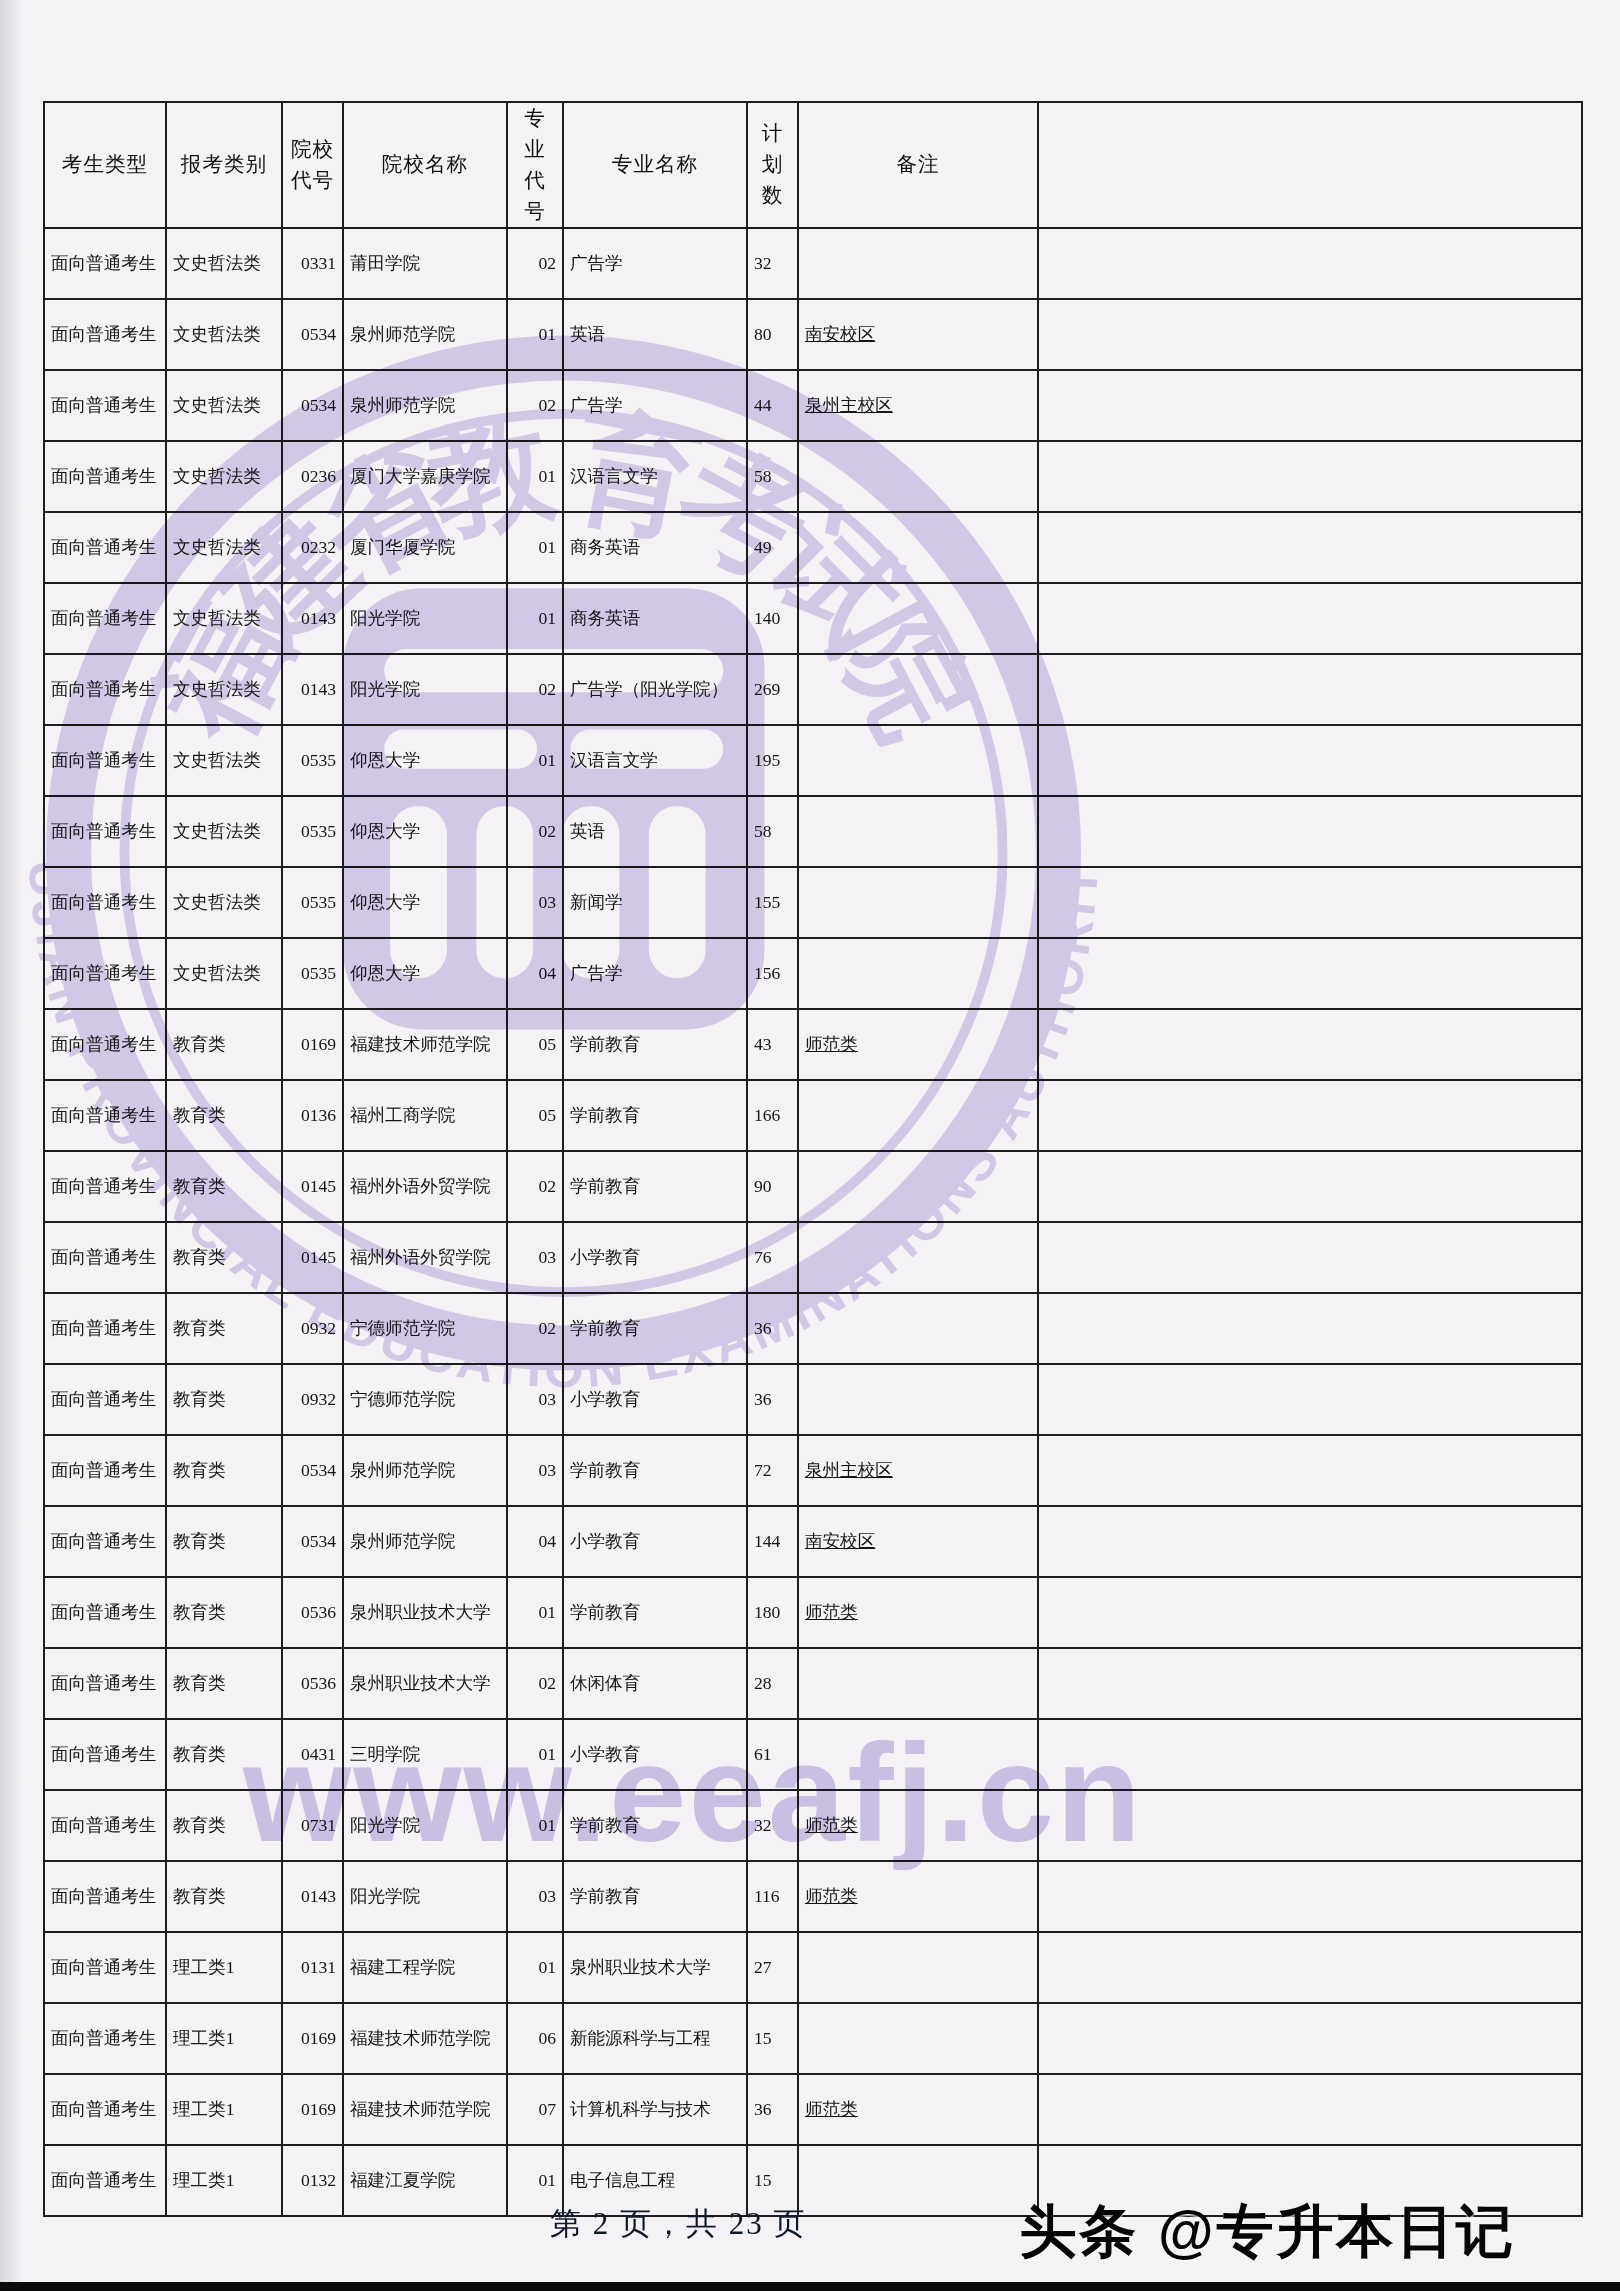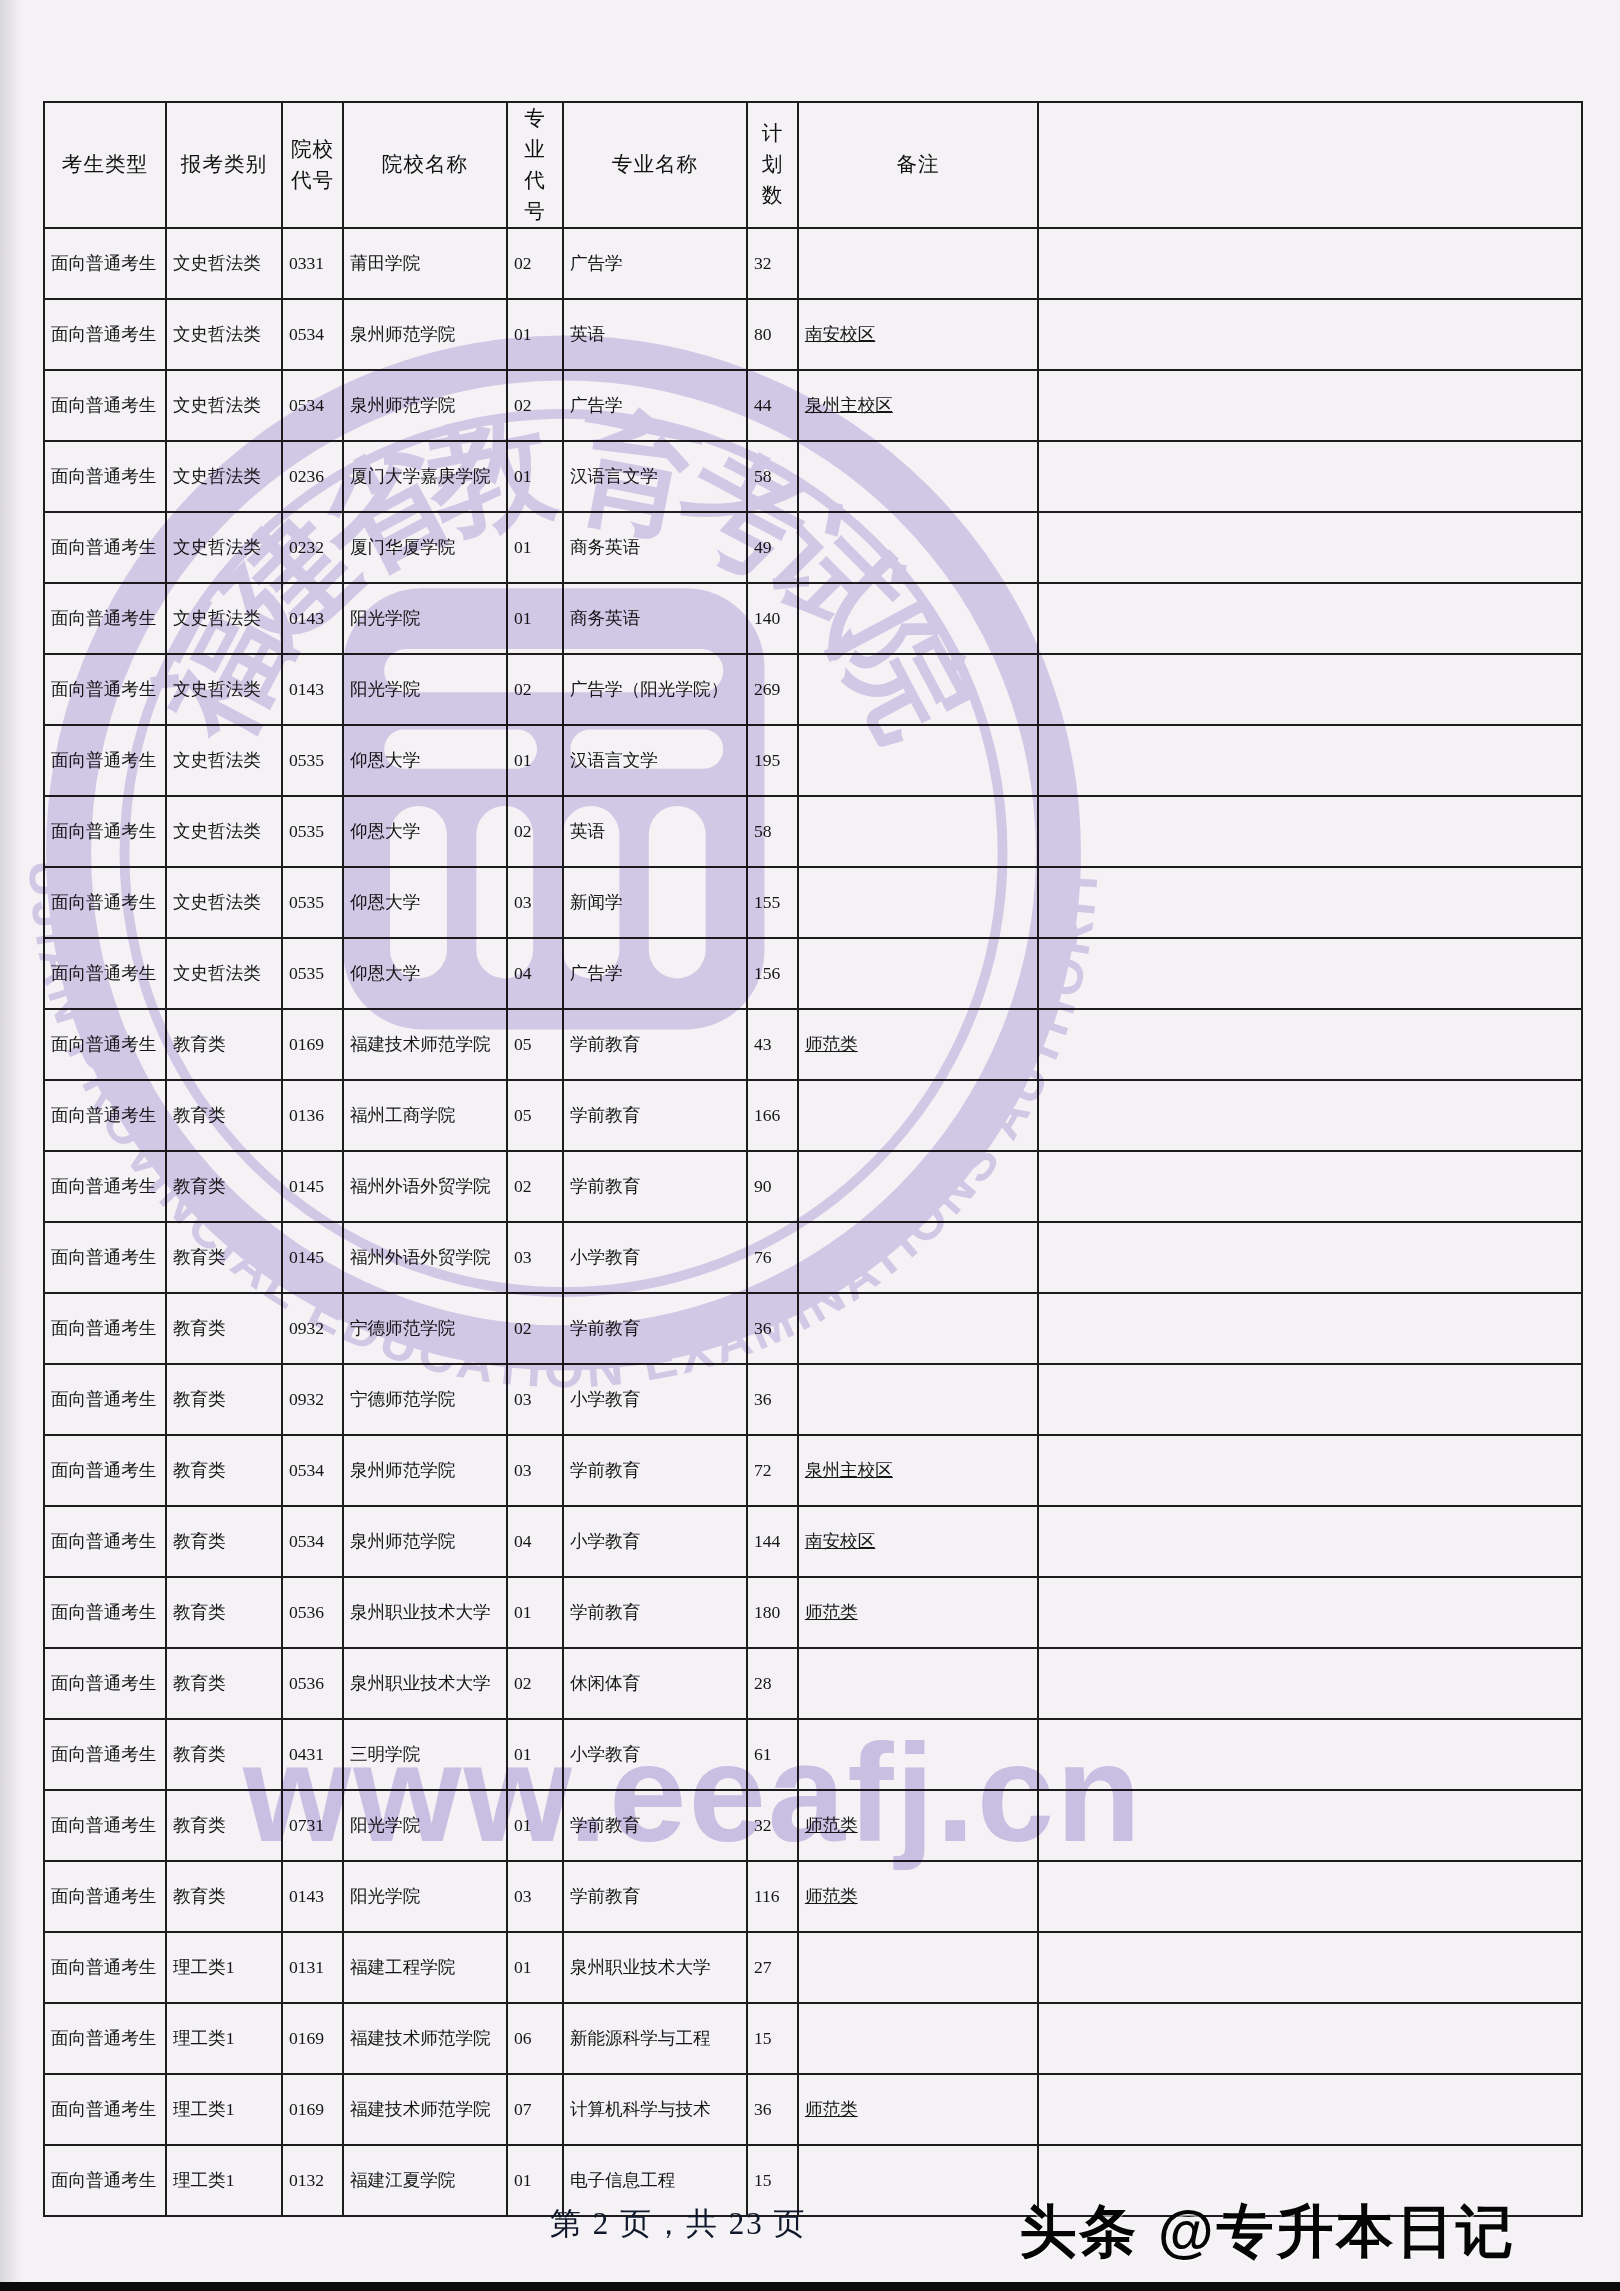--- a/index.html
+++ b/index.html
@@ -26,21 +26,21 @@
     font-weight:normal;
   }
   table.plan thead tr{height:95px;}
   table.plan tbody tr{height:71px;}
   table.plan th{
     font-size:20.6px;letter-spacing:1px;text-align:center;
     word-break:break-all;line-height:1.5;color:#111;
   }
   table.plan td{font-size:17.6px;}
   td.a-l{text-align:left;}
-  td.a-c{text-align:left;}
+  td.a-c{text-align:right;}
   td.a-r{text-align:left;padding-right:2.9px;font-family:Liberation Serif, serif;}
   td.rm{padding-left:3.9px;text-decoration:underline;}
 
   
   svg.seal{
     position:absolute;left:0;top:0;z-index:3;
     mix-blend-mode:multiply;pointer-events:none;
   }
   .seal-cn{font-family:"Liberation Serif","DejaVu Serif",serif;font-weight:bold;}
   .seal-en{font-family:"Liberation Sans","DejaVu Sans",sans-serif;font-weight:bold;letter-spacing:4px;}

